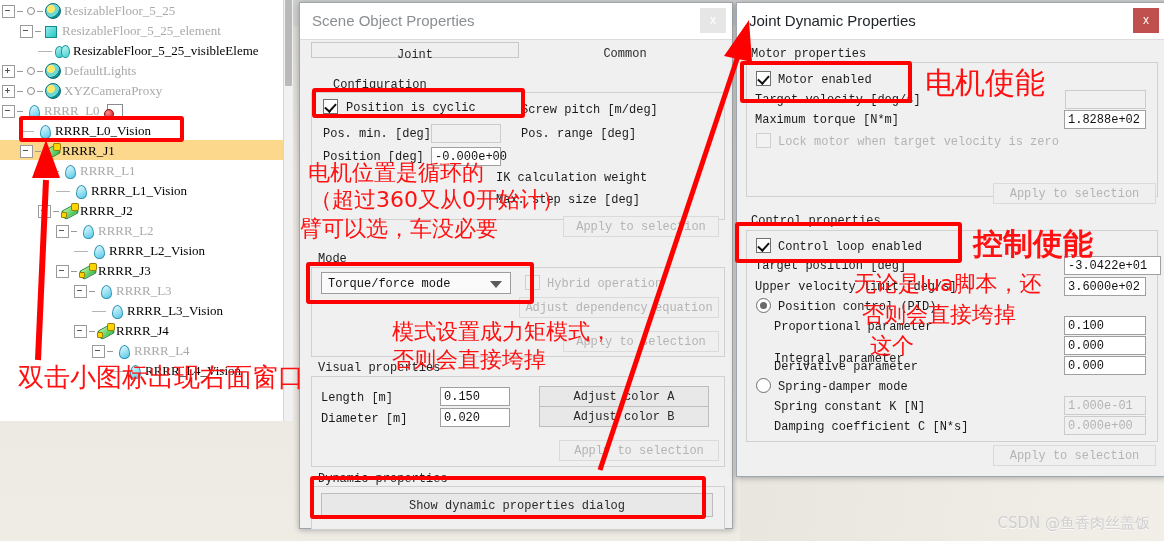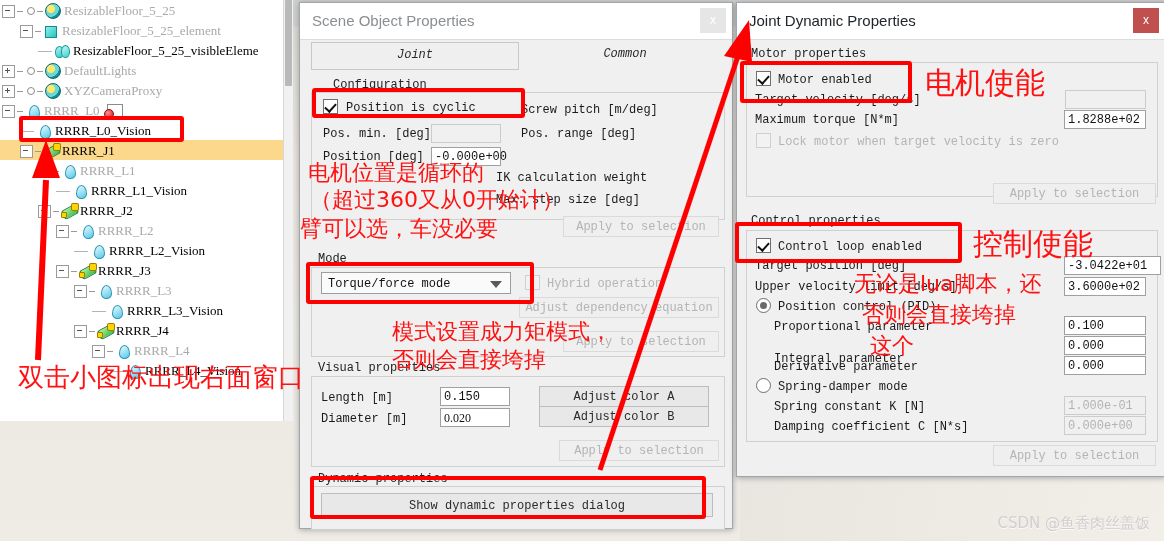--- a/index.html
+++ b/index.html
@@ -85,21 +85,21 @@
   .close-btn.red{background:#c0504d;color:#fff;}
   .grp{position:absolute;border:1px solid #d0d0d0;background:#f0f0f0;}
   .grp-title{position:absolute;background:#f0f0f0;padding:0 2px;font-family:"Liberation Mono",monospace;
      font-size:12px;color:#222;}
   .fld{position:absolute;background:#fff;border:1px solid #a0a0a0;height:19px;line-height:19px;
      font-family:"Liberation Mono",monospace;font-size:12px;padding:0 3px;color:#111;box-sizing:border-box;}
   .fld.disabled{background:#f0f0f0;border:1px solid #cccccc;color:#b3b3b3;}
   .btn{position:absolute;background:#e8e8e8;border:1px solid #bdbdbd;height:21px;line-height:21px;
      text-align:center;font-family:"Liberation Mono",monospace;font-size:12px;color:#2a2a2a;box-sizing:border-box;}
   .btn.disabled{color:#b4b4b4;background:#efefef;border-color:#dadada;}
-  .btn.tab{height:28px;line-height:24px;background:#efefef;border:1px solid #c8c8c8;font-style:italic;}
+  .btn.tab{height:16px;line-height:24px;background:#efefef;border:1px solid #c8c8c8;}
   .btn.tab.flat{background:transparent;border:none;}
   .lab{position:absolute;font-family:"Liberation Mono",monospace;font-size:12px;color:#1a1a1a;white-space:nowrap;}
   .lab.dim{color:#b4b4b4;}
   .cb{position:absolute;width:15px;height:15px;background:#fff;border:1px solid #6f6f6f;box-sizing:border-box;}
   .cb.checked:after{content:"";position:absolute;left:3px;top:1px;width:5px;height:9px;
      border:solid #111;border-width:0 2px 2px 0;transform:rotate(42deg);}
   .cb.off{background:#f2f2f2;border:1px solid #cfcfcf;}
   .rb{position:absolute;width:15px;height:15px;border-radius:50%;background:#fff;border:1px solid #6f6f6f;box-sizing:border-box;}
   .rb.on:after{content:"";position:absolute;left:3px;top:3px;width:7px;height:7px;border-radius:50%;background:#6a6a6a;}
   .combo{position:absolute;background:#fafafa;border:1px solid #9d9d9d;height:22px;line-height:22px;
@@ -202,21 +202,21 @@
   <div class="btn disabled" style="left:263px;top:328px;width:156px;">Apply to selection</div>
 
   <div class="grp" style="left:11px;top:373px;width:412px;height:89px;"></div>
   <div class="grp-title" style="left:16px;top:358px;">Visual properties</div>
 
   <div class="lab" style="left:21px;top:388px;">Length [m]</div>
   <div class="fld" style="left:140px;top:384px;width:70px;">0.150</div>
   <div class="btn" style="left:239px;top:383px;width:170px;">Adjust color A</div>
 
   <div class="lab" style="left:21px;top:409px;">Diameter [m]</div>
-  <div class="fld" style="left:140px;top:405px;width:70px;font-family:Liberation Serif, serif;">0.020</div>
+  <div class="fld" style="left:140px;top:405px;width:70px;">0.020</div>
   <div class="btn" style="left:239px;top:403px;width:170px;">Adjust color B</div>
 
   <div class="btn disabled" style="left:259px;top:437px;width:160px;">Apply to selection</div>
 
   <div class="grp" style="left:11px;top:483px;width:412px;height:42px;"></div>
   <div class="grp-title" style="left:16px;top:469px;">Dynamic properties</div>
   <div class="btn" style="left:21px;top:490px;width:392px;height:24px;line-height:24px;">Show dynamic properties dialog</div>
 </div>
 
 <div class="dialog" id="dlg-jdp" style="left:736px;top:2px;width:428px;height:473px;">
@@ -299,19 +299,19 @@
 <div class="ann-text" style="left:308px;top:158px;font-size:22px;">电机位置是循环的</div>
 <div class="ann-text" style="left:310px;top:185px;font-size:22px;">（超过360又从0开始计）</div>
 <div class="ann-text" style="left:300px;top:214px;font-size:22px;">臂可以选，车没必要</div>
 
 <div class="ann-text" style="left:392px;top:317px;font-size:22px;">模式设置成力矩模式，</div>
 <div class="ann-text" style="left:392px;top:345px;font-size:22px;">否则会直接垮掉</div>
 
 <div class="ann-text" style="left:18px;top:360px;font-size:26px;">双击小图标出现右面窗口</div>
 
 <div class="ann-text" style="left:925px;top:63px;font-size:30px;">电机使能</div>
-<div class="ann-text" style="left:973px;top:224px;font-size:30px;">控制使能</div>
+<div class="ann-text" style="left:973px;top:224px;font-size:30px;font-weight:bold;">控制使能</div>
 
 <div class="ann-text" style="left:854px;top:269px;font-size:22px;">无论是lua脚本，还</div>
 <div class="ann-text" style="left:862px;top:300px;font-size:22px;">否则会直接垮掉</div>
 <div class="ann-text" style="left:870px;top:331px;font-size:22px;">这个</div>
 
 <div class="wm">CSDN @鱼香肉丝盖饭</div>
 
 </body></html>

